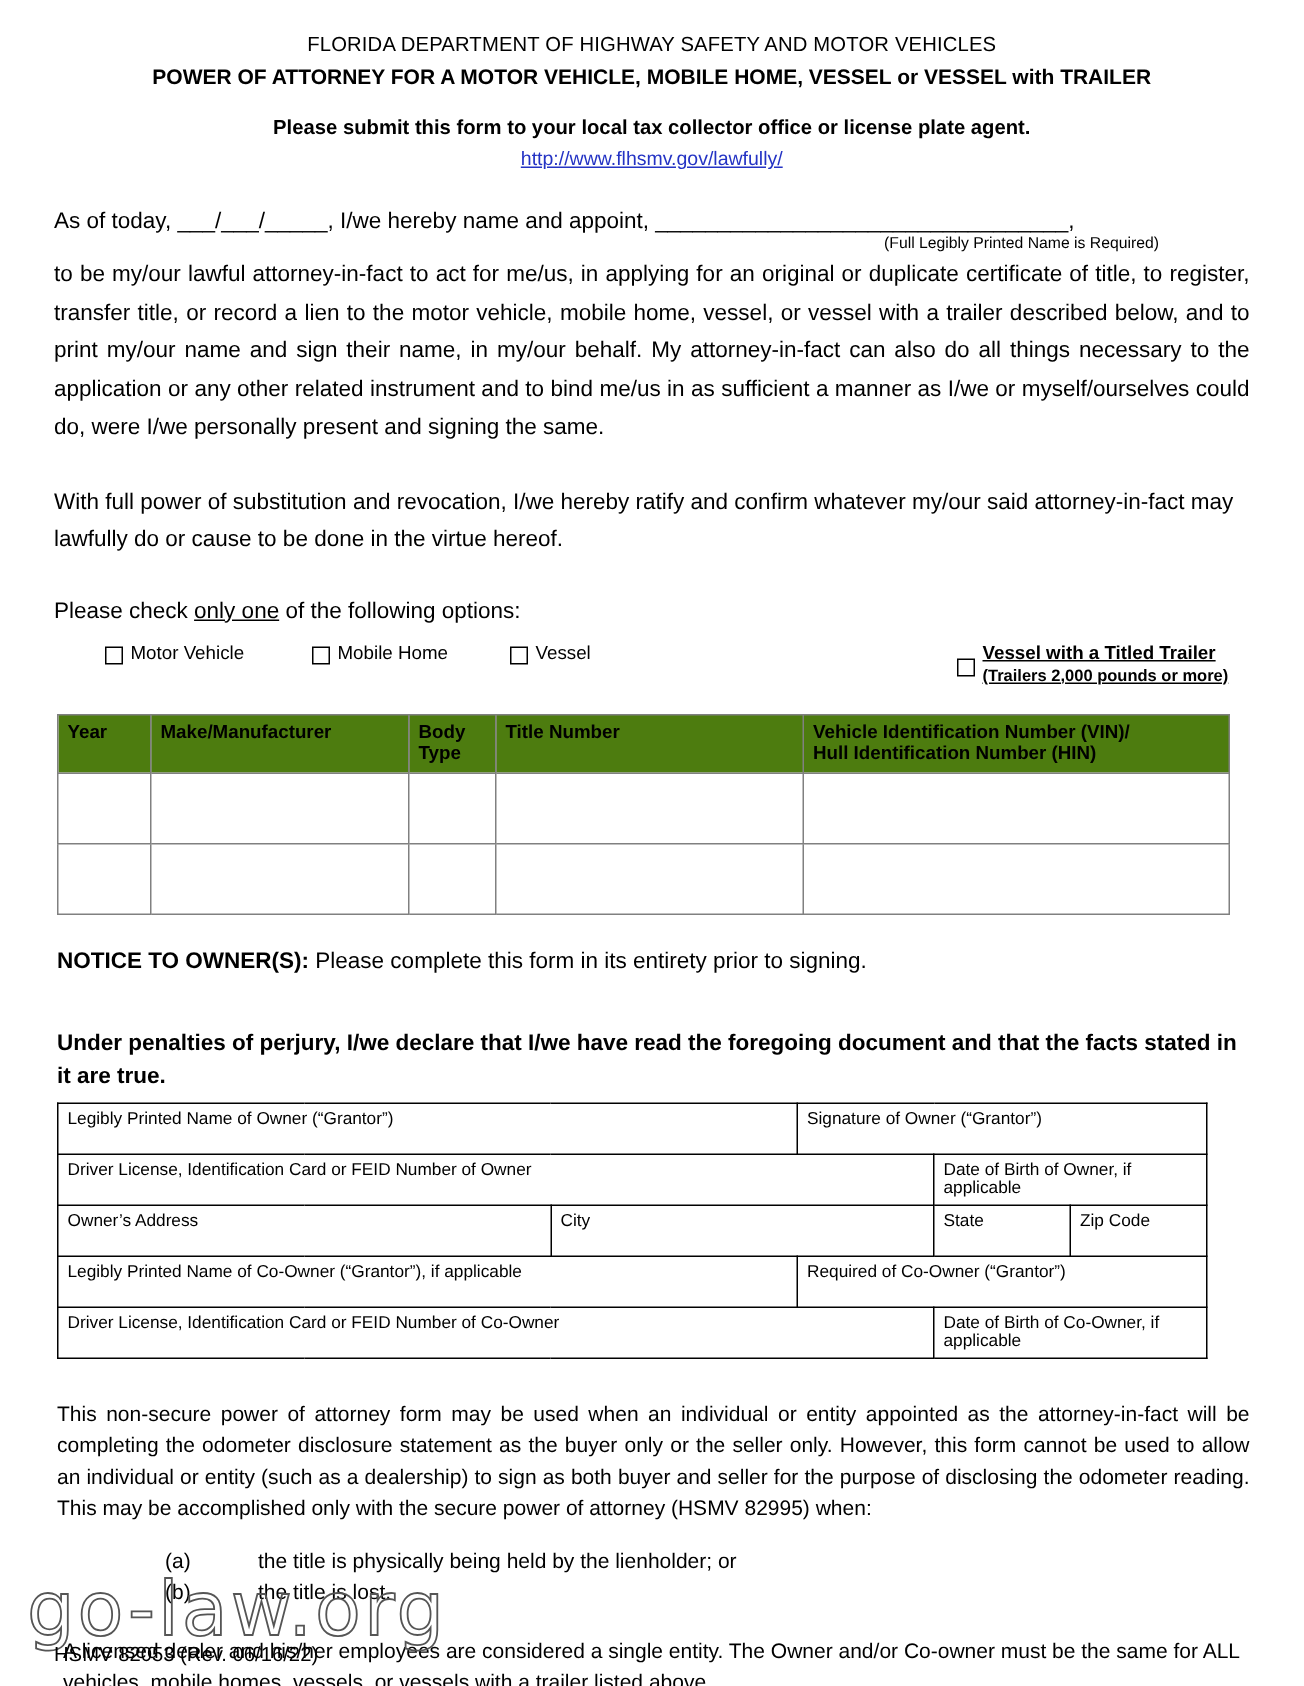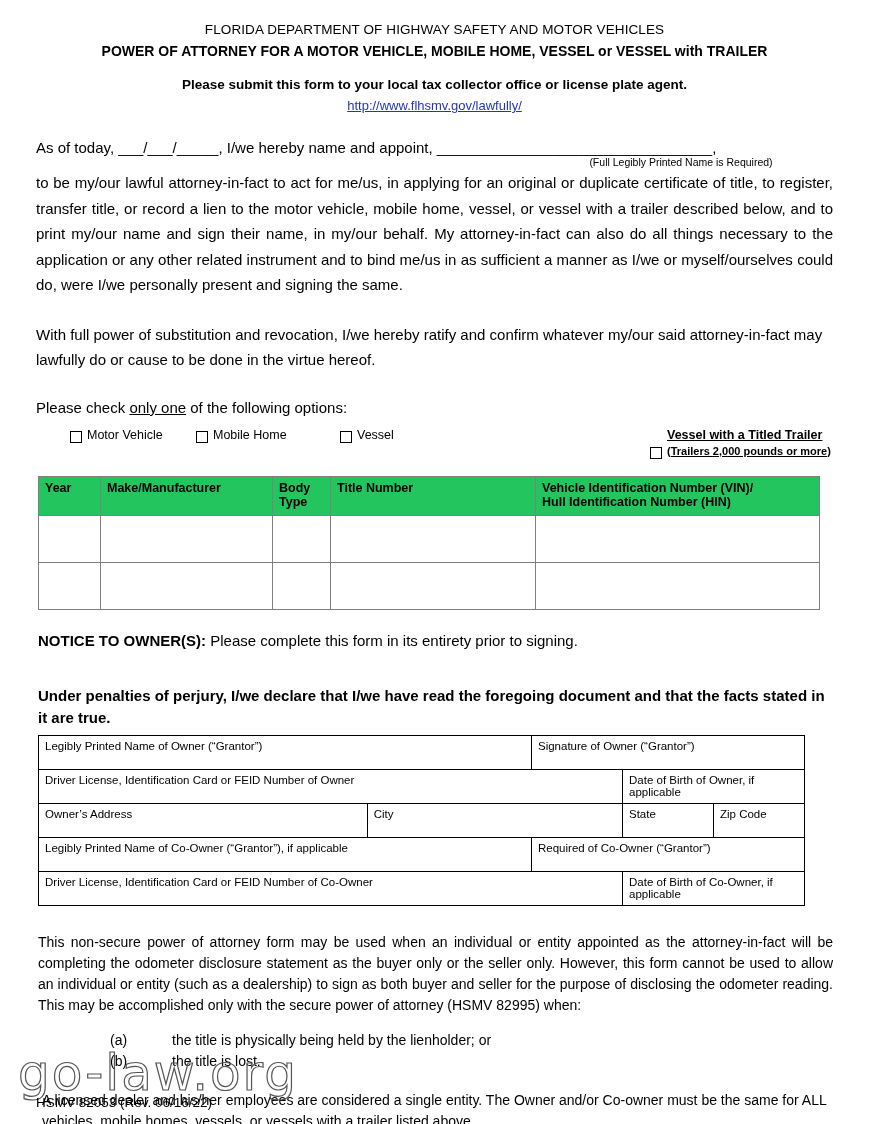--- a/index.html
+++ b/index.html
@@ -31,35 +31,35 @@
   .cap{font-size:10.5px;text-align:center;width:330px;margin-left:480px;
        margin-top:-4px;}
 
   .para1{margin-top:2px;}
   .para2{margin-top:24px;}
   .checkline{margin-top:26px;font-size:15px;}
   .u{text-decoration:underline;}
 
   
   .cbrow{margin-top:12px;height:34px;position:relative;font-size:12.5px;}
-  .cbitem{position:absolute;top:0;display:flex;align-items:flex-end;padding-left:32px;}
+  .cbitem{position:absolute;top:0;display:flex;align-items:center;padding-left:32px;}
   .cbbox{width:10px;height:10px;border:1.3px solid #000;background:#fff;
          display:inline-block;margin-right:5px;margin-top:3px;flex:none;}
   .cbtxt{line-height:15px;}
   .cbtxt .main{display:block;}
   .cbtxt .main.bu{font-weight:bold;text-decoration:underline;font-size:12.5px;}
   .cbtxt .sub{display:block;font-weight:bold;text-decoration:underline;
               font-size:11px;text-align:right;margin-top:1px;}
 
   
   .vtable{margin:14px 36px 0 38px;border-collapse:collapse;width:781px;
           table-layout:fixed;}
   .vtable td,.vtable th{border:1px solid #808080;padding:4px 6px;
           font-size:12px;vertical-align:top;text-align:left;}
-  .vtable thead th{background:#22c55e;font-weight:bold;font-size:12.5px;
+  .vtable thead th{background:#4d7c0f;font-weight:bold;font-size:12.5px;
           line-height:14px;height:30px;}
   .vtable tbody td{height:38px;}
 
   
   .notice{margin:22px 36px 0 38px;font-size:15px;}
   .notice b{font-weight:bold;}
   .perjury{margin:36px 36px 0 38px;font-size:15px;font-weight:bold;
            line-height:22px;}
 
   
@@ -107,33 +107,33 @@
     <div class="checkline"><span>Please check </span><span class="u">only one</span><span> of the following options:</span></div>
   </div>
 
   <div class="cbrow" style="margin-left:38px;margin-right:36px;">
     <div class="cbitem" style="left:0px;">
       <span class="cbbox"></span>
       <span class="cbtxt">
           <span class="main">Motor Vehicle</span>
         </span>
     </div>
-    <div class="cbitem" style="left:126px;">
+    <div class="cbitem" style="left:138px;">
       <span class="cbbox"></span>
       <span class="cbtxt">
           <span class="main">Mobile Home</span>
         </span>
     </div>
     <div class="cbitem" style="left:270px;">
       <span class="cbbox"></span>
       <span class="cbtxt">
           <span class="main">Vessel</span>
         </span>
     </div>
-    <div class="cbitem" style="left:580px;">
+    <div class="cbitem" style="left:568px;">
       <span class="cbbox"></span>
       <span class="cbtxt">
         <span class="main bu">Vessel with a Titled Trailer</span>
         <span class="sub">(Trailers  2,000 pounds or more)</span>
       </span>
     </div>
   </div>
 
   <table class="vtable">
     <colgroup>

